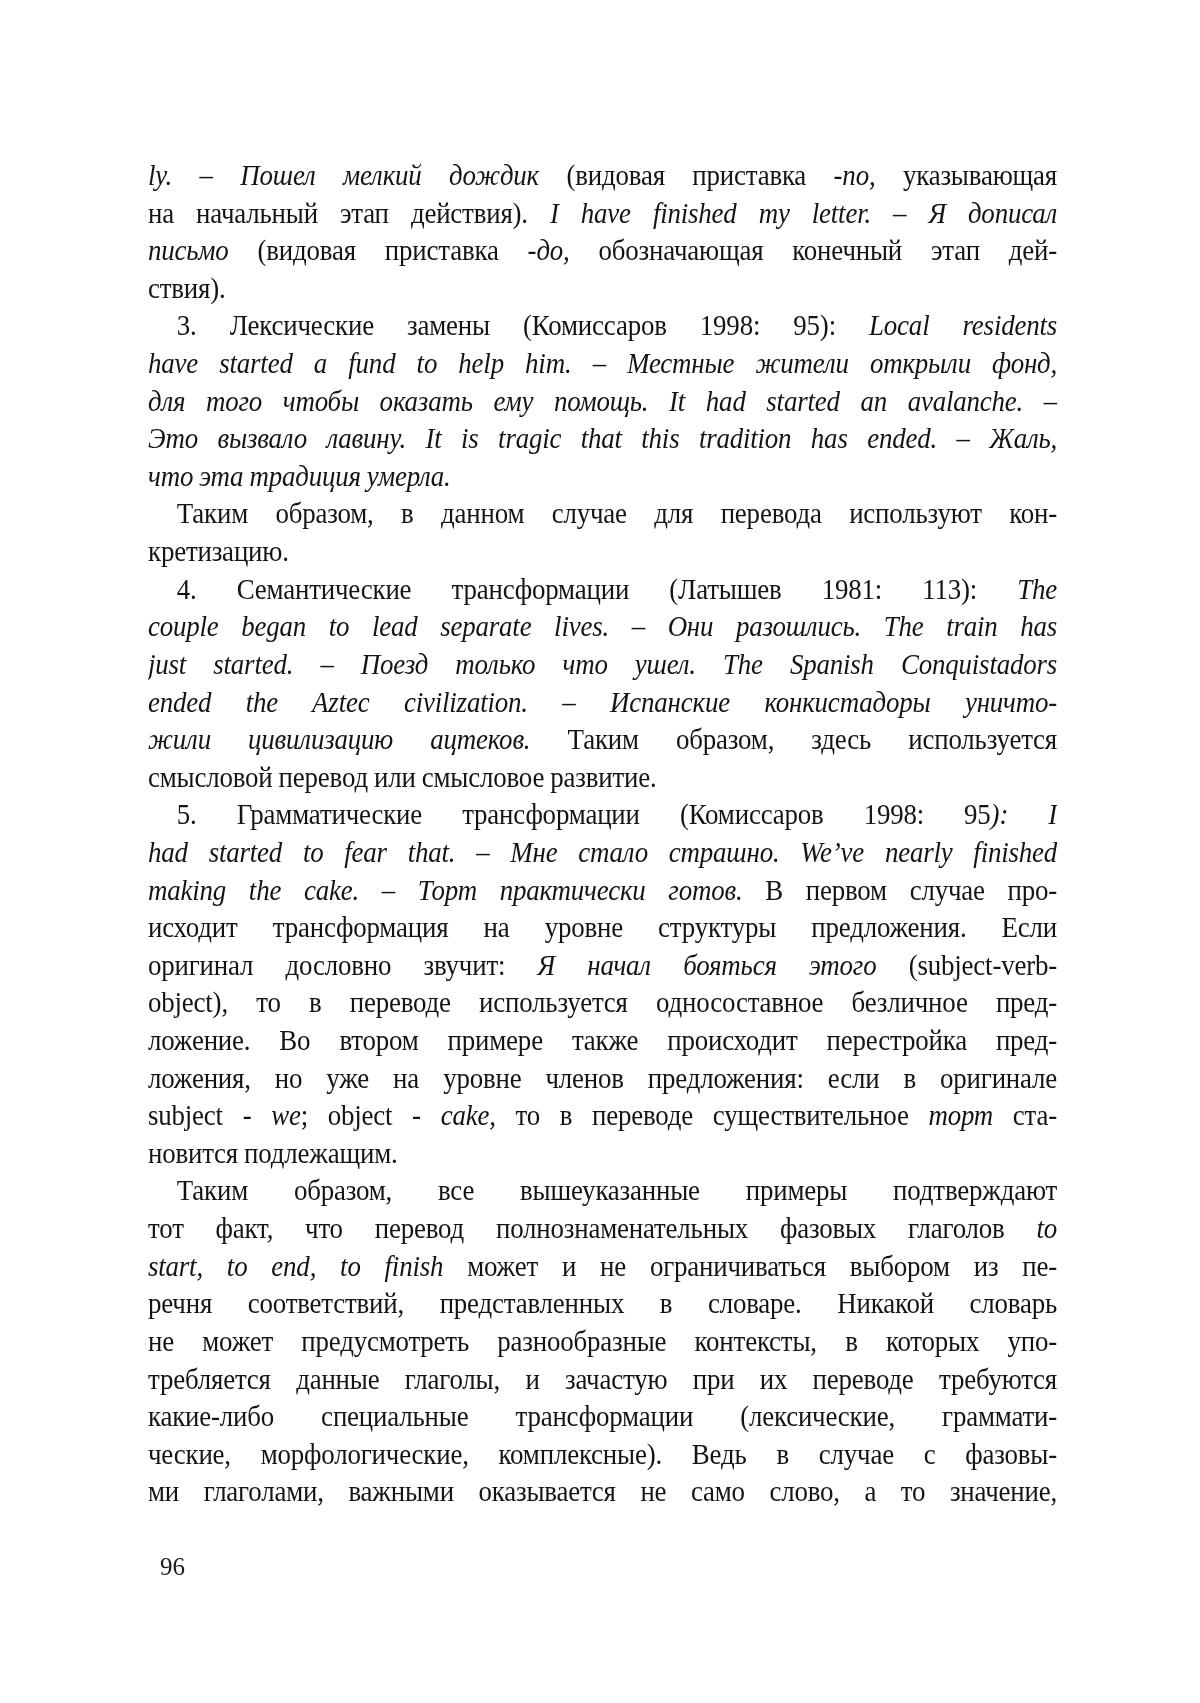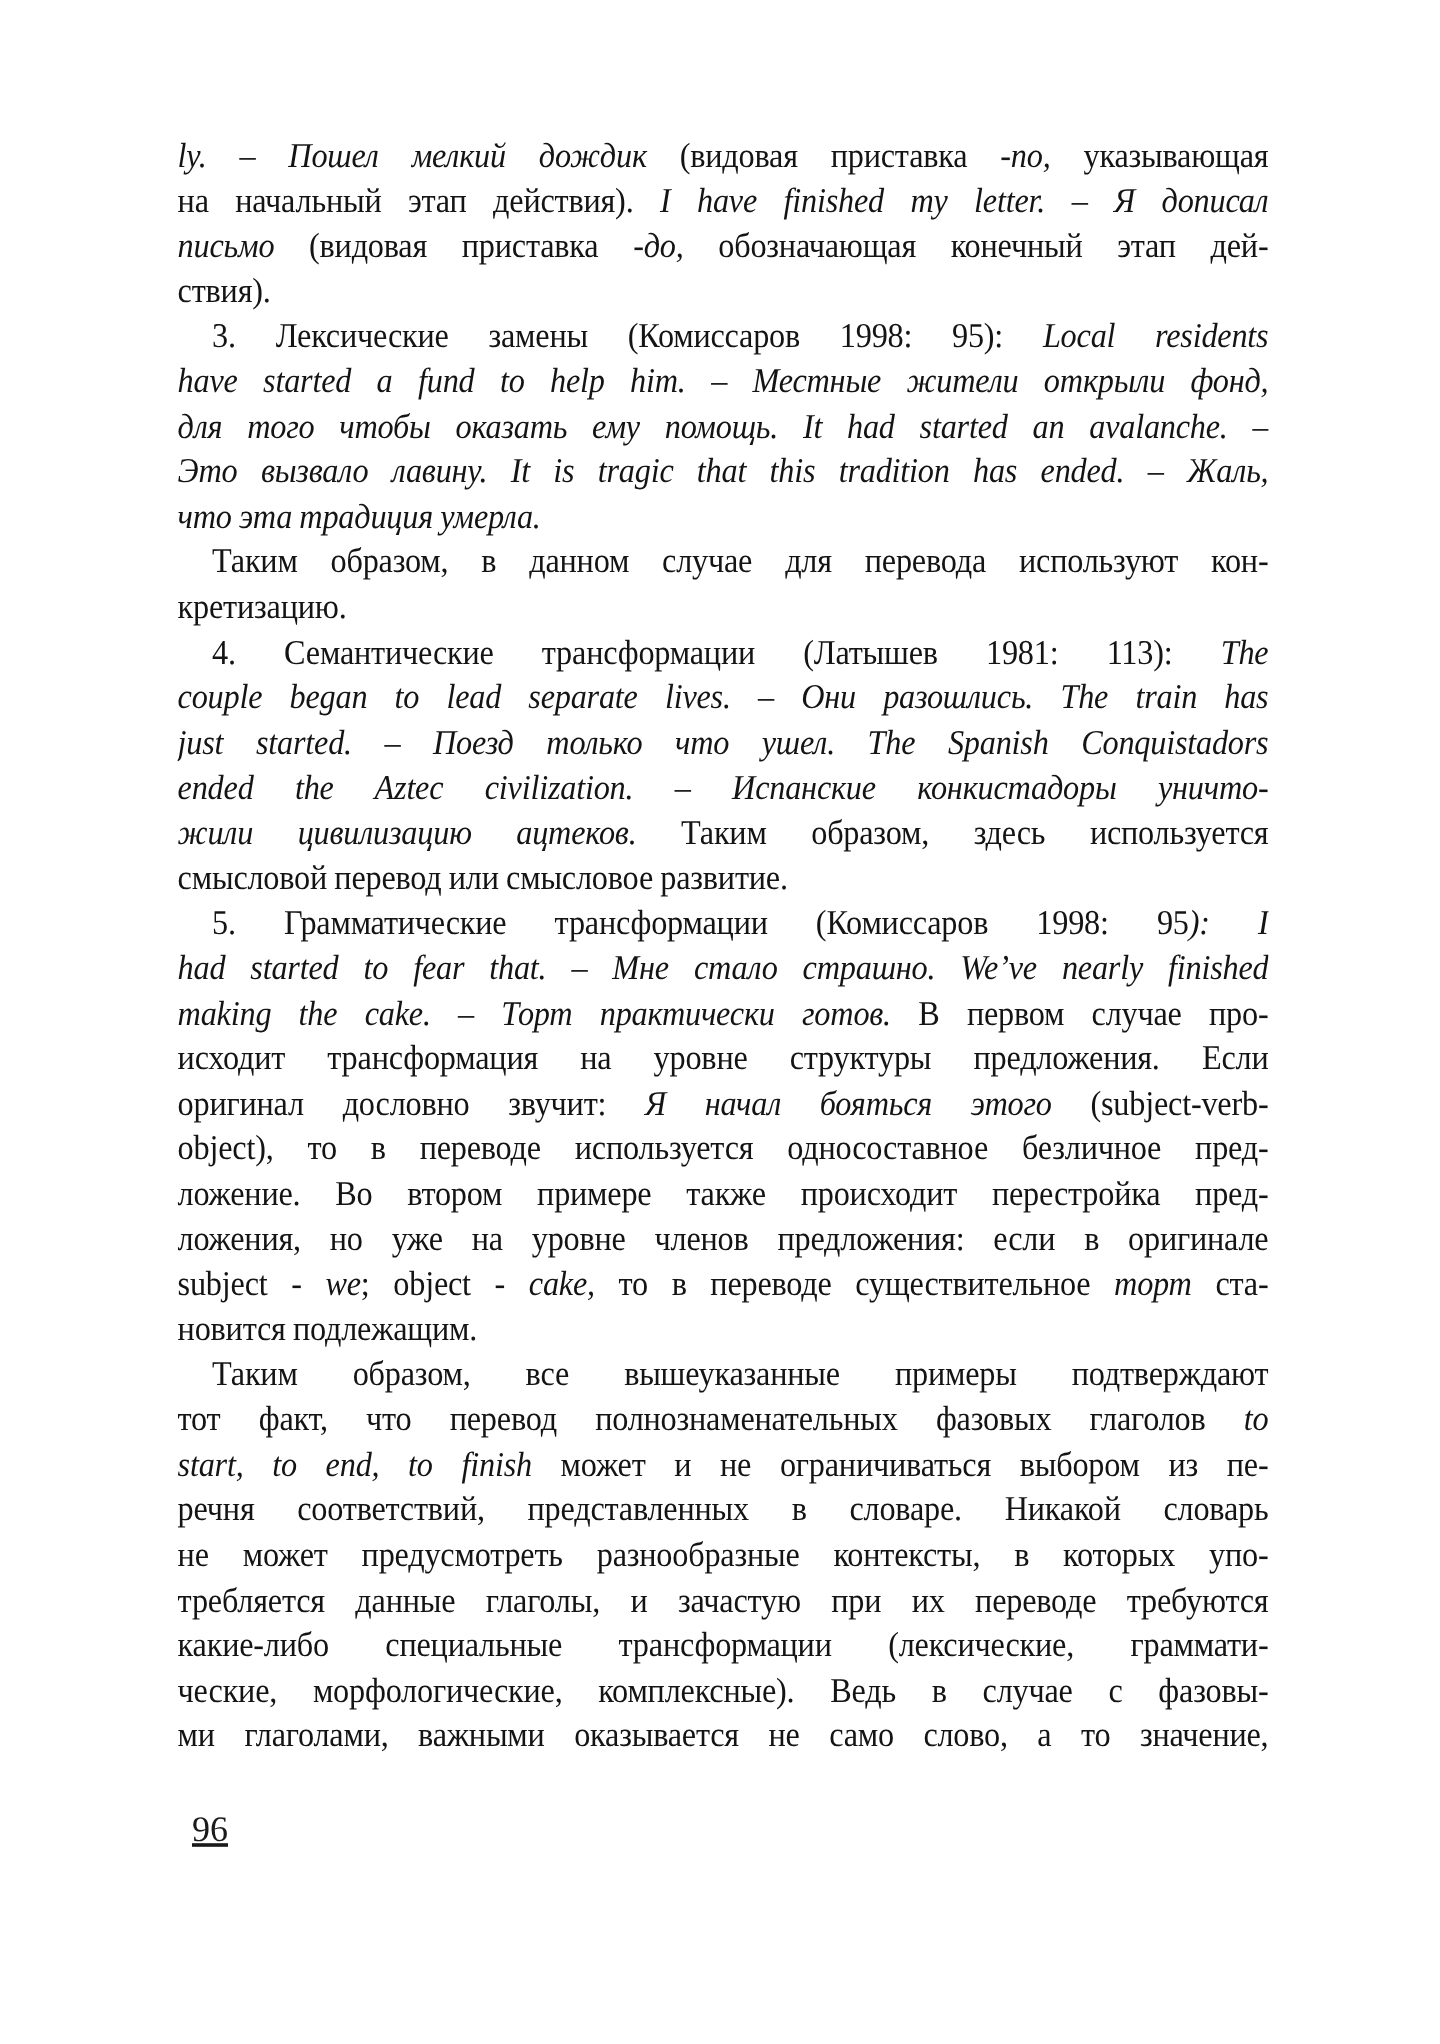--- a/index.html
+++ b/index.html
@@ -12,20 +12,21 @@
     background: #ffffff;
     position: relative;
     overflow: hidden;
     font-family: "Liberation Serif", "DejaVu Serif", serif;
     color: #141414;
   }
   .page {
     position: absolute;
     inset: 0;
     background: #ffffff;
+    margin-top: 45px;
   }
   .text-block {
     position: absolute;
     left: 148px;
     top: 112px;
     width: 980px;
     transform: scaleX(0.9276);
     transform-origin: 0 0;
     font-size: 29px;
     line-height: 37.62px;
@@ -44,25 +45,24 @@
   }
   .line.indent {
     text-indent: 31px;
   }
   .it { font-style: italic; }
   .rg { font-style: normal; }
   .page-number {
     position: absolute;
     left: 160px;
     top: 1508px;
-    font-size: 30px;
+    font-size: 25px;
     line-height: 1.1;
     letter-spacing: 0;
     color: #1a1a1a;
-    text-decoration: underline;
   }
 </style>
 </head>
 <body>
 
 <div class="page">
   <div class="text-block">
       <div class="line"><span class="it">ly. – Пошел мелкий дождик </span><span class="rg">(видовая приставка </span><span class="it">-по,</span><span class="rg"> указывающая</span></div>
       <div class="line"><span class="rg">на начальный этап действия). </span><span class="it">I have finished my letter. – Я дописал</span></div>
       <div class="line"><span class="it">письмо </span><span class="rg">(видовая приставка </span><span class="it">-до,</span><span class="rg"> обозначающая конечный этап дей-</span></div>

